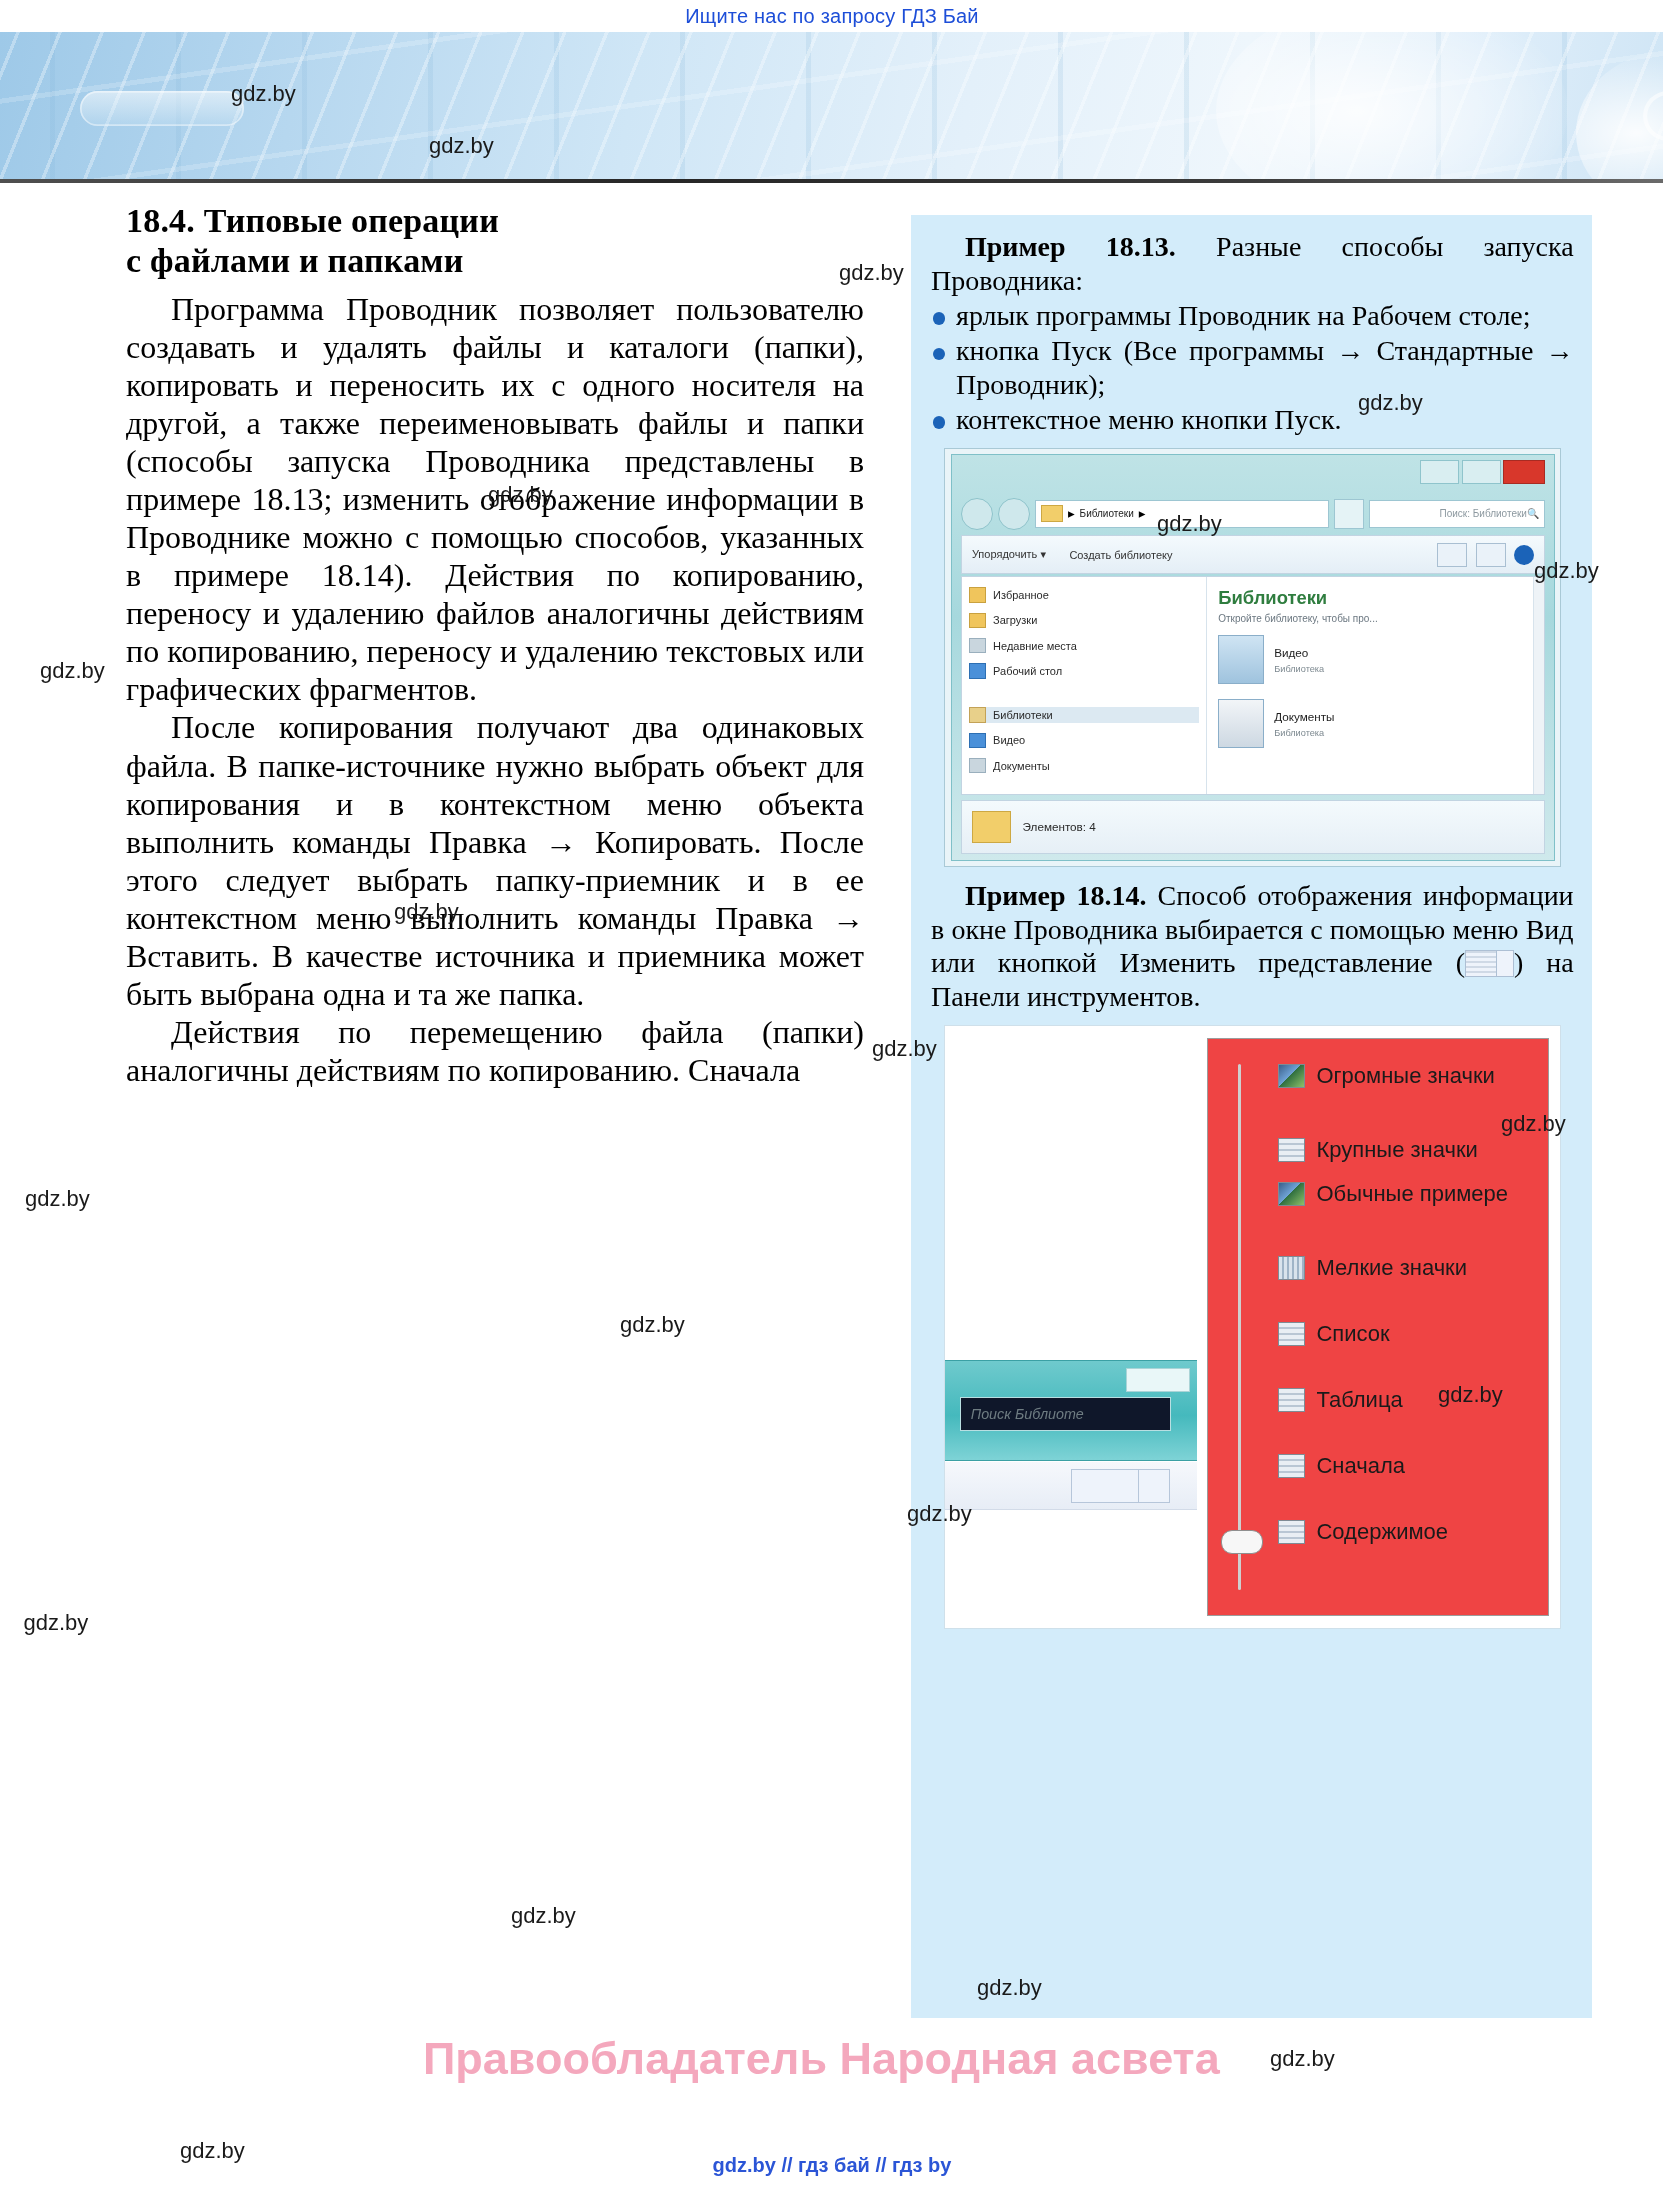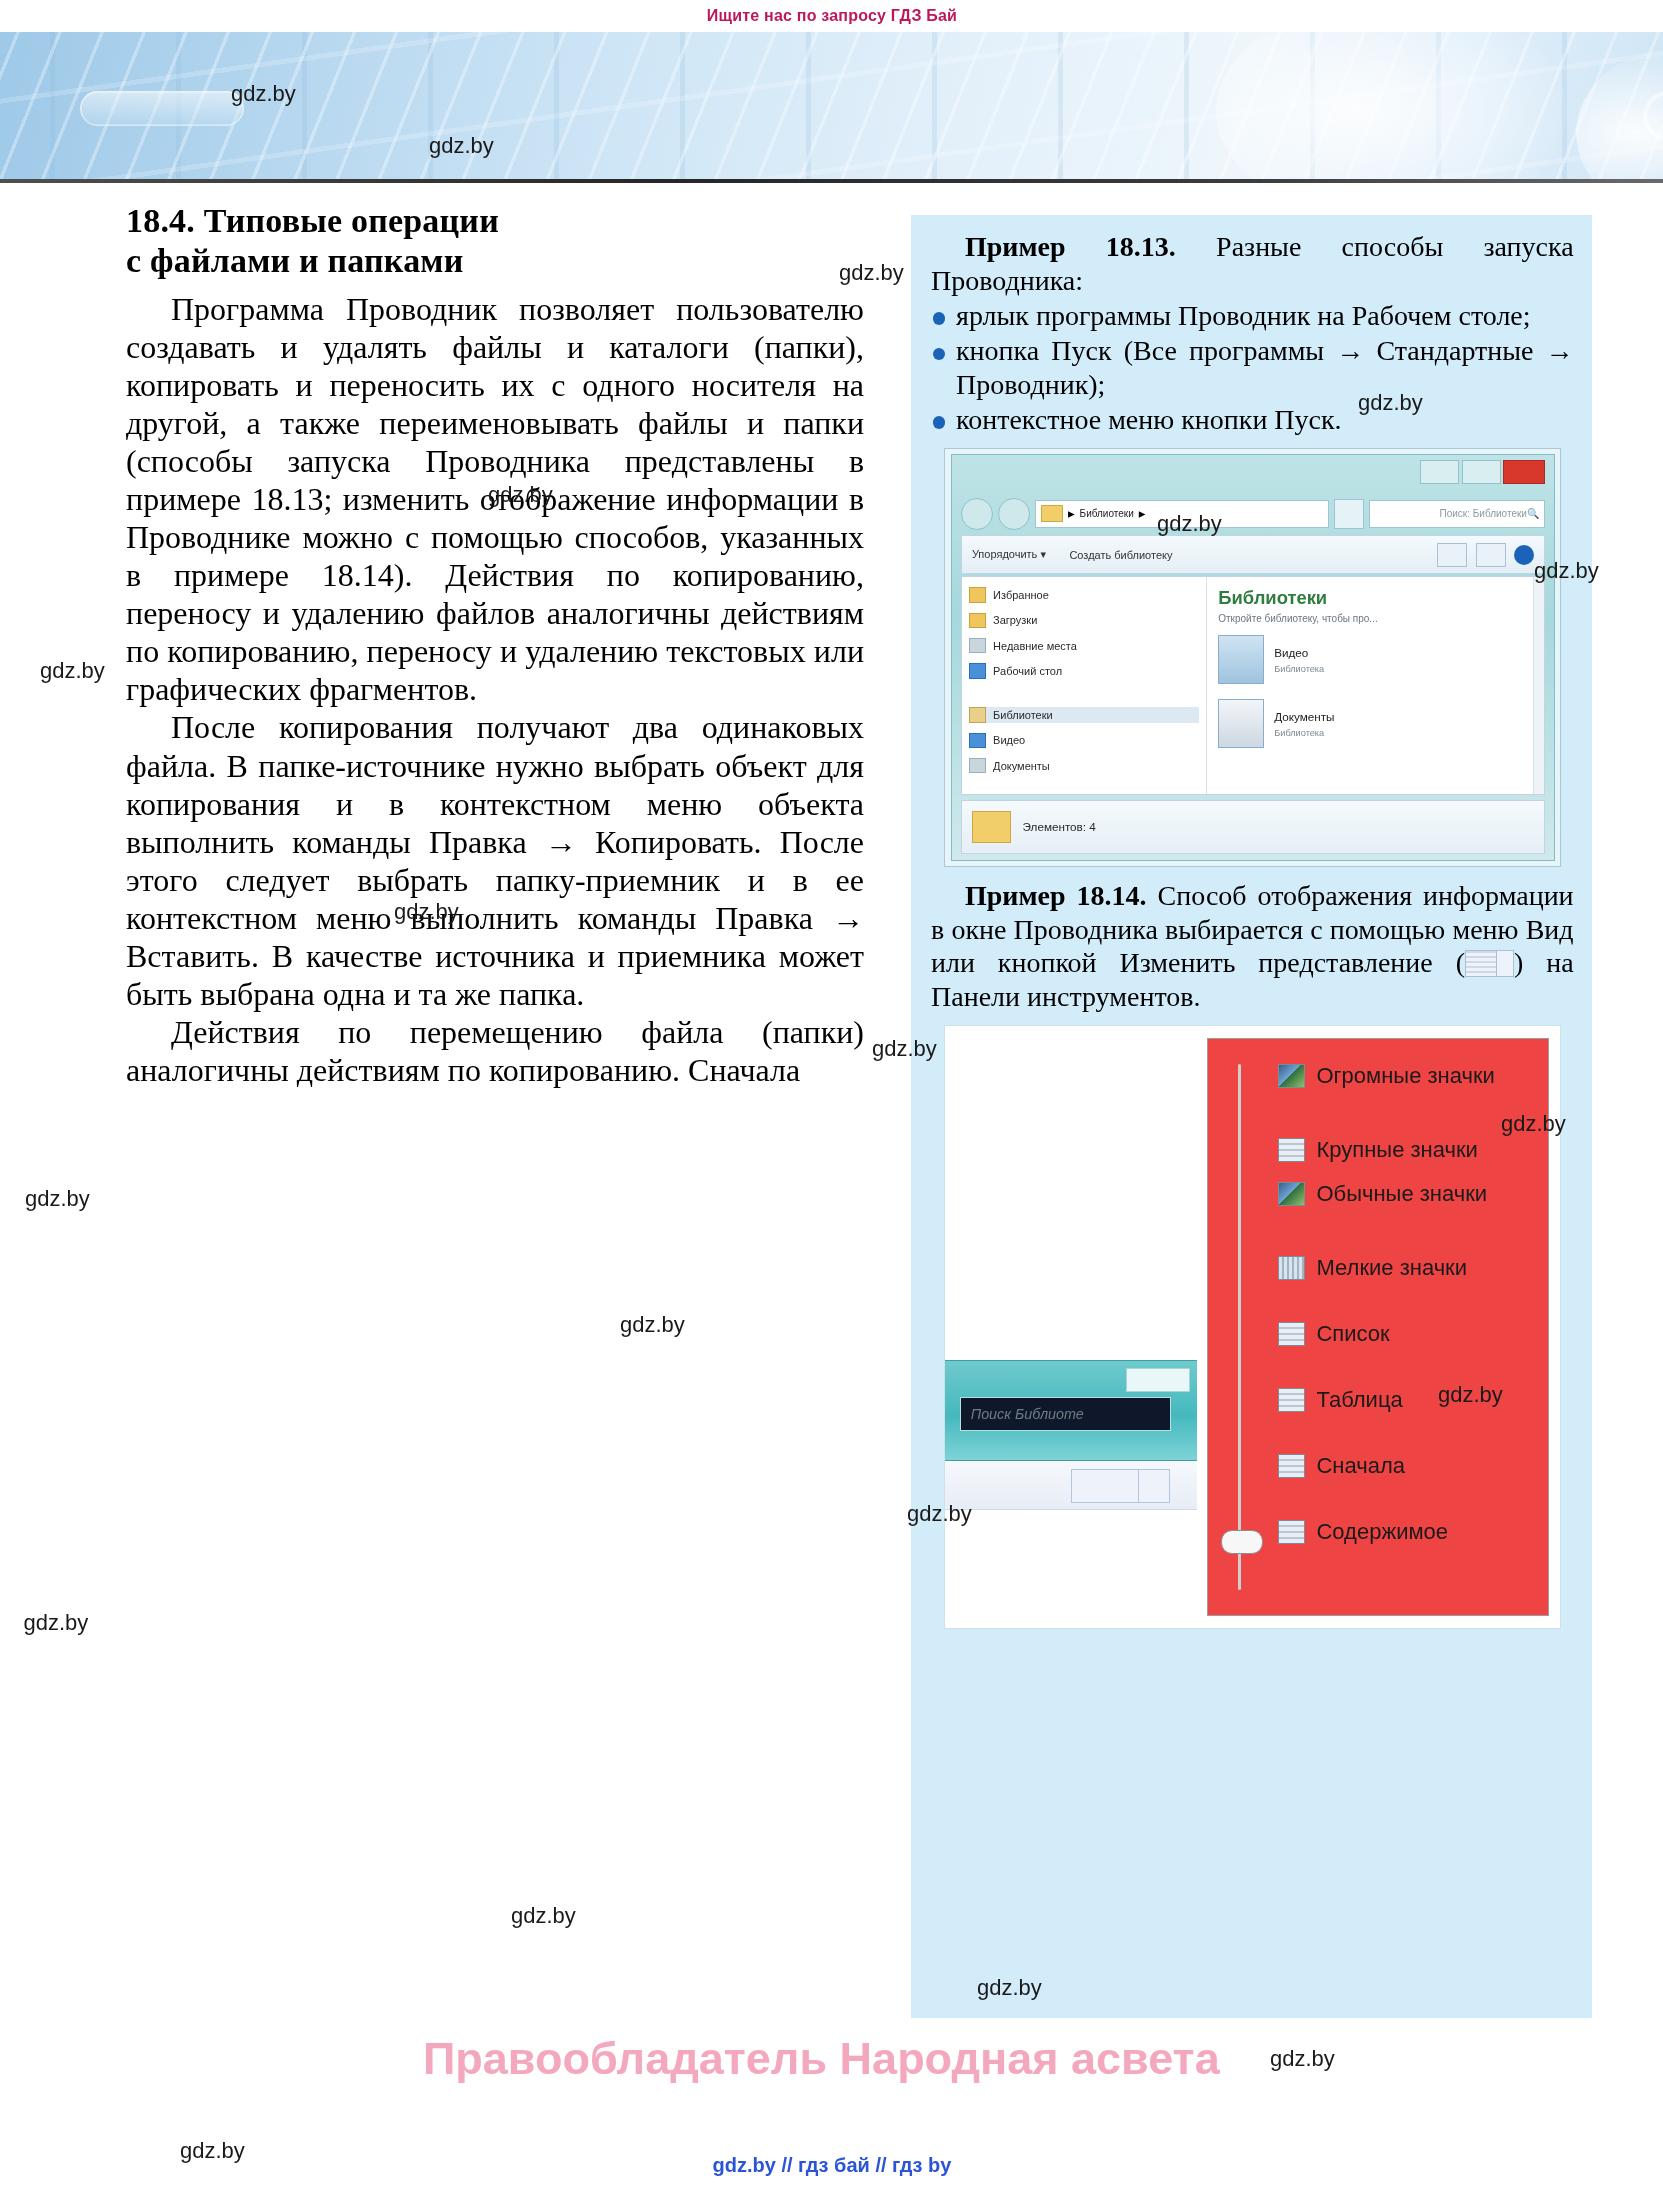--- a/index.html
+++ b/index.html
@@ -11,21 +11,21 @@
     overflow:hidden;
   }
   
   .promo{
     position:absolute;left:0;top:0;width:1664px;height:32px;
     background:#ffffff;
     text-align:center;
   }
   .promo-text{
     font-family:"Liberation Sans", sans-serif;
-    font-size:16px;font-weight:700;color:#be185d;
+    font-size:20px;font-weight:400;color:#1d4ed8;
     line-height:32px;letter-spacing:0.2px;
     display:inline-block;
   }
   
   .header-band{
     position:absolute;left:0;top:32px;width:1664px;height:151px;
     background:
       linear-gradient(100deg,#9ec9e8 0%,#b6d7ef 18%,#cfe6f6 38%,#e3f0fa 58%,#eef6fc 74%,#dfeefa 88%,#cfe5f5 100%);
     overflow:hidden;
   }
@@ -453,21 +453,21 @@
           <div class="s2-item">
             <span class="s2-itemicon photo"></span>
             <span class="s2-itemlabel">Огромные значки</span>
           </div>
           <div class="s2-item gap">
             <span class="s2-itemicon lines"></span>
             <span class="s2-itemlabel">Крупные значки</span>
           </div>
           <div class="s2-item">
             <span class="s2-itemicon photo"></span>
-            <span class="s2-itemlabel">Обычные значки</span>
+            <span class="s2-itemlabel">Обычные примере</span>
           </div>
           <div class="s2-item gap">
             <span class="s2-itemicon dots"></span>
             <span class="s2-itemlabel">Мелкие значки</span>
           </div>
           <div class="s2-item gap2">
             <span class="s2-itemicon lines"></span>
             <span class="s2-itemlabel">Список</span>
           </div>
           <div class="s2-item gap2">

